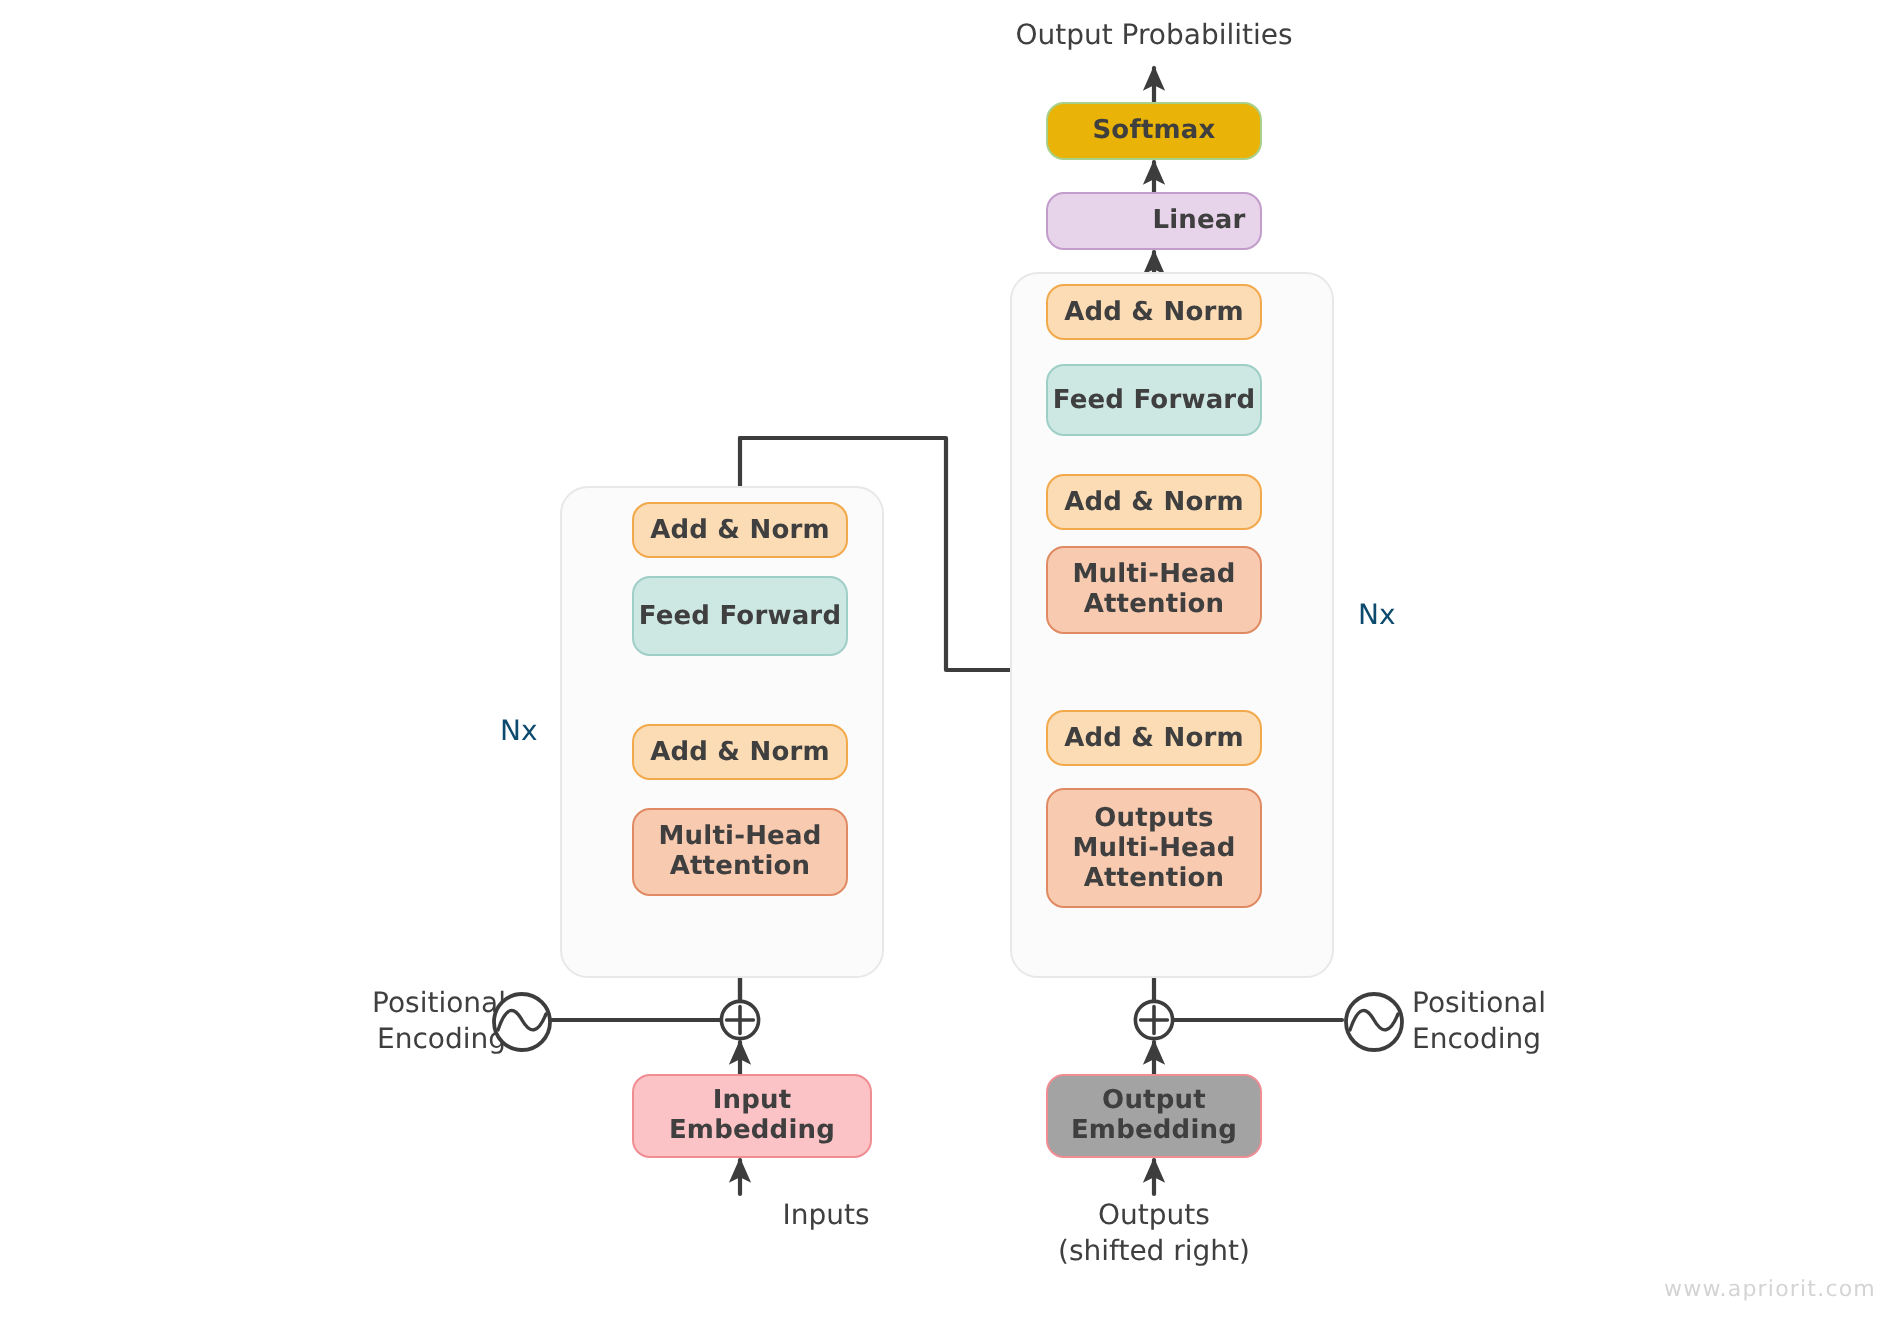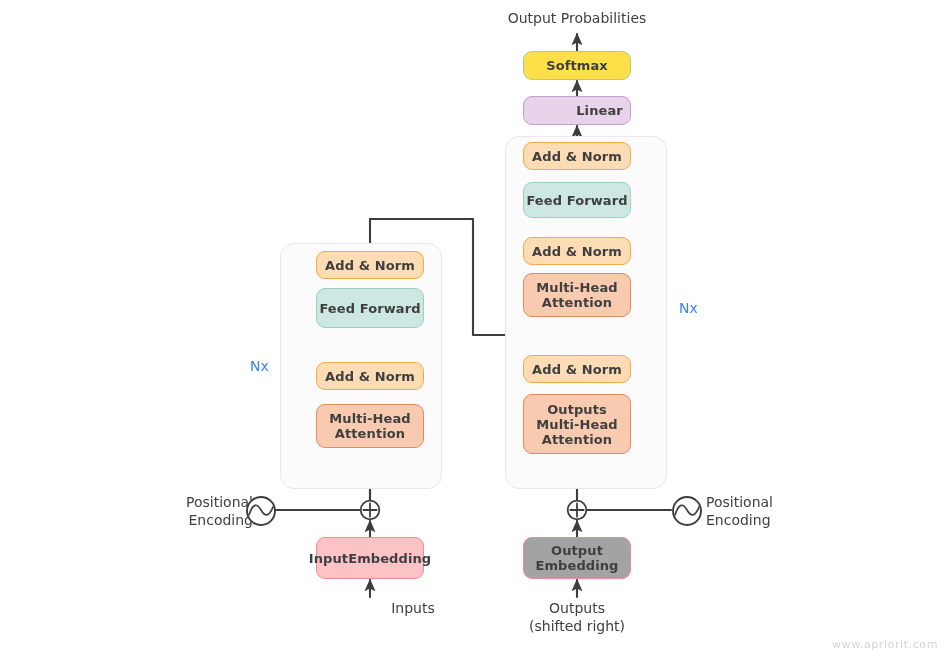--- a/index.html
+++ b/index.html
@@ -59,21 +59,21 @@
     font-size: 14px;
     line-height: 18px;
     color: #3f3f3f;
     font-weight: 400;
     z-index: 6;
     white-space: pre;
   }
   .nx-label {
     position: absolute;
     font-size: 14px;
-    color: #3b82f6;
+    color: #0c4a6e;
     font-weight: 400;
     z-index: 6;
   }
   .watermark {
     position: absolute;
     right: 12px;
     bottom: 9px;
     font-size: 11px;
     letter-spacing: 0.6px;
     color: #d4d4d4;
@@ -183,21 +183,21 @@
 
   <div class="node" style="left:316px; top:362px; width:108px; height:28px; background:#fbdcb4; border-color:#f2a94b;">
     <span>Add &amp; Norm</span>
   </div>
 
   <div class="node" style="left:316px; top:404px; width:108px; height:44px; background:#f8cbb0; border-color:#e08a63; flex-direction:column;">
     <span>Multi-Head</span>
     <span>Attention</span>
   </div>
 
-  <div class="node" style="left:316px; top:537px; width:108px; height:42px; background:#fbc3c6; border-color:#ef8d93; flex-direction:row;">
+  <div class="node" style="left:316px; top:537px; width:120px; height:42px; background:#fbc3c6; border-color:#ef8d93; flex-direction:column;">
     <span>Input</span>
     <span>Embedding</span>
   </div>
 
   <div class="nx-label" style="left:250px; top:358px;">Nx</div>
 
   <div class="plain-label" style="left:345px; top:599px; width:50px; text-align:center;margin-left:43px;">Inputs</div>
 
   <div class="plain-label" style="left:158px; top:493px; width:95px; text-align:right;"><span>Positional</span><br><span>Encoding</span></div>
 
@@ -256,21 +256,21 @@
 
   <svg class="sum-icon" style="left:566px; top:499px;" width="22" height="22" viewBox="0 0 22 22">
     <circle cx="11" cy="11" r="9.3" fill="#ffffff" stroke="#3d3d3d" stroke-width="1.8"></circle>
     <path d="M11,4.3 L11,17.7 M4.3,11 L17.7,11" stroke="#3d3d3d" stroke-width="1.8" stroke-linecap="round"></path>
   </svg>
 
   <div class="node" style="left:523px; top:96px; width:108px; height:29px; background:#e7d3ea; border-color:#c29ccb;padding-left:45px;">
     <span>Linear</span>
   </div>
 
-  <div class="node" style="left:523px; top:51px; width:108px; height:29px; background:#fde047; border-color:#a8d08a;">
+  <div class="node" style="left:523px; top:51px; width:108px; height:29px; background:#eab308; border-color:#a8d08a;">
     <span>Softmax</span>
   </div>
 
   <div class="plain-label" style="left:477px; top:9px; width:200px; text-align:center;">Output Probabilities</div>
 
   <div class="watermark">www.apriorit.com</div>
 
 </div>
 
 </body></html>

